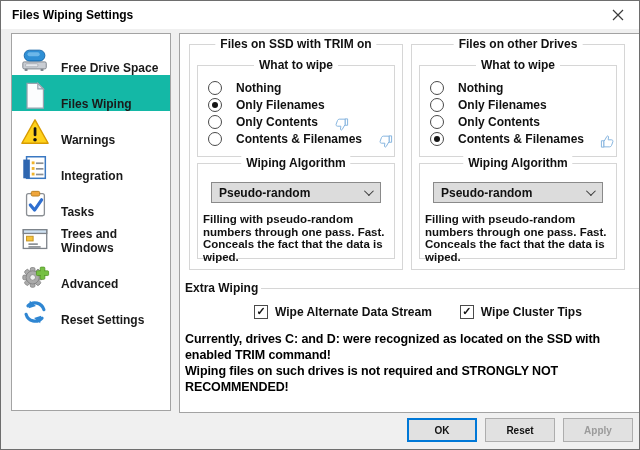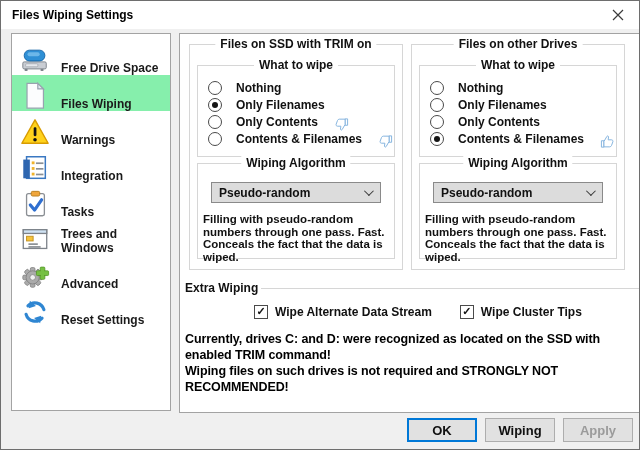--- a/index.html
+++ b/index.html
@@ -5,21 +5,21 @@
   html,body{margin:0;padding:0;}
   body{width:640px;height:450px;font-family:"Liberation Sans",sans-serif;}
   .dialog{position:relative;width:640px;height:450px;background:#f0f0f0;border:1px solid #6e6e6e;box-sizing:border-box;overflow:hidden;}
   
   .titlebar{position:absolute;left:0;top:0;right:0;height:28px;background:#ffffff;display:flex;align-items:center;}
   .title{padding-left:11px;font-size:12px;font-weight:600;color:#000;}
   .close-btn{position:absolute;right:4px;top:0;width:34px;height:28px;display:flex;align-items:center;justify-content:center;cursor:pointer;}
   
   .sidebar{position:absolute;left:10px;top:32px;width:160px;height:378px;background:#fff;border:1px solid #a3a3a3;box-sizing:border-box;padding-top:5px;}
   .side-item{height:36px;display:flex;align-items:flex-end;padding-left:8px;gap:11px;font-size:12px;font-weight:600;color:#1a1a1a;cursor:pointer;}
-  .side-item.selected{background:#86efac;}
+  .side-item.selected{background:#14b8a6;}
   .side-icon{width:30px;height:30px;flex:0 0 30px;}
   
   .main{position:absolute;left:178px;top:32px;width:472px;height:380px;background:#fff;border:1px solid #a3a3a3;box-sizing:border-box;}
   .groupbox{position:absolute;border:1px solid #d6d6d6;box-sizing:border-box;}
   .gb-title{position:absolute;top:-8px;left:50%;transform:translateX(-50%);background:#fff;padding:0 5px;font-size:12px;font-weight:600;line-height:15px;white-space:nowrap;color:#111;}
   .gb-left{left:9px;top:10px;width:214px;height:226px;}
   .gb-right{left:231px;top:10px;width:214px;height:226px;}
   .wtw{left:7px;top:20px;width:198px;height:92px;}
   .alg{left:7px;top:118px;width:198px;height:96px;}
   .radio-rows{padding-top:15px;}
@@ -35,21 +35,21 @@
   .extra-header .line{flex:1;height:1px;background:#d6d6d6;}
   .cb-row{position:absolute;left:74px;top:271px;display:flex;align-items:center;}
   .cb-item{display:flex;align-items:center;gap:7px;font-size:12px;font-weight:600;color:#111;cursor:pointer;}
   .cb-item + .cb-item{margin-left:28px;}
   .checkbox{width:12px;height:12px;border:1px solid #4a4a4a;background:#fff;display:flex;align-items:center;justify-content:center;flex:0 0 12px;box-sizing:content-box;}
   .checkbox .check{font-size:11px;font-weight:700;color:#141414;line-height:11px;margin-top:-1px;}
   
   .warning{position:absolute;left:5px;top:297px;width:446px;font-size:12.5px;font-weight:700;line-height:16px;color:#000;letter-spacing:-0.1px;}
   .warning span{display:block;white-space:nowrap;}
   
-  .btn{position:absolute;top:417px;height:24px;width:70px;background:#e1e1e1;border:1px solid #adadad;box-sizing:border-box;display:flex;align-items:center;justify-content:center;font-family:"Liberation Sans",sans-serif;font-size:13px;font-weight:600;color:#111;cursor:pointer;padding:0;}
+  .btn{position:absolute;top:417px;height:24px;width:70px;background:#e1e1e1;border:1px solid #adadad;box-sizing:border-box;display:flex;align-items:center;justify-content:center;font-family:"Liberation Sans",sans-serif;font-size:10px;font-weight:600;color:#111;cursor:pointer;padding:0;}
   .btn-ok{left:406px;border:2px solid #0078d7;}
   .btn-cancel{left:484px;}
   .btn-apply{left:562px;color:#9b9b9b;cursor:default;}
 </style>
 </head>
 <body>
 
 <div class="dialog">
 
   <div class="titlebar">
@@ -287,16 +287,16 @@
     <div class="warning">
       <span>Currently, drives C: and D: were recognized as located on the SSD with</span>
       <span>enabled TRIM command!</span>
       <span>Wiping files on such drives is not required and STRONGLY NOT</span>
       <span>RECOMMENDED!</span>
     </div>
 
   </div>
 
   <button class="btn btn-ok">OK</button>
-  <button class="btn btn-cancel">Wiping</button>
+  <button class="btn btn-cancel">Reset</button>
   <button class="btn btn-apply" disabled="">Apply</button>
 
 </div>
 
 </body></html>

